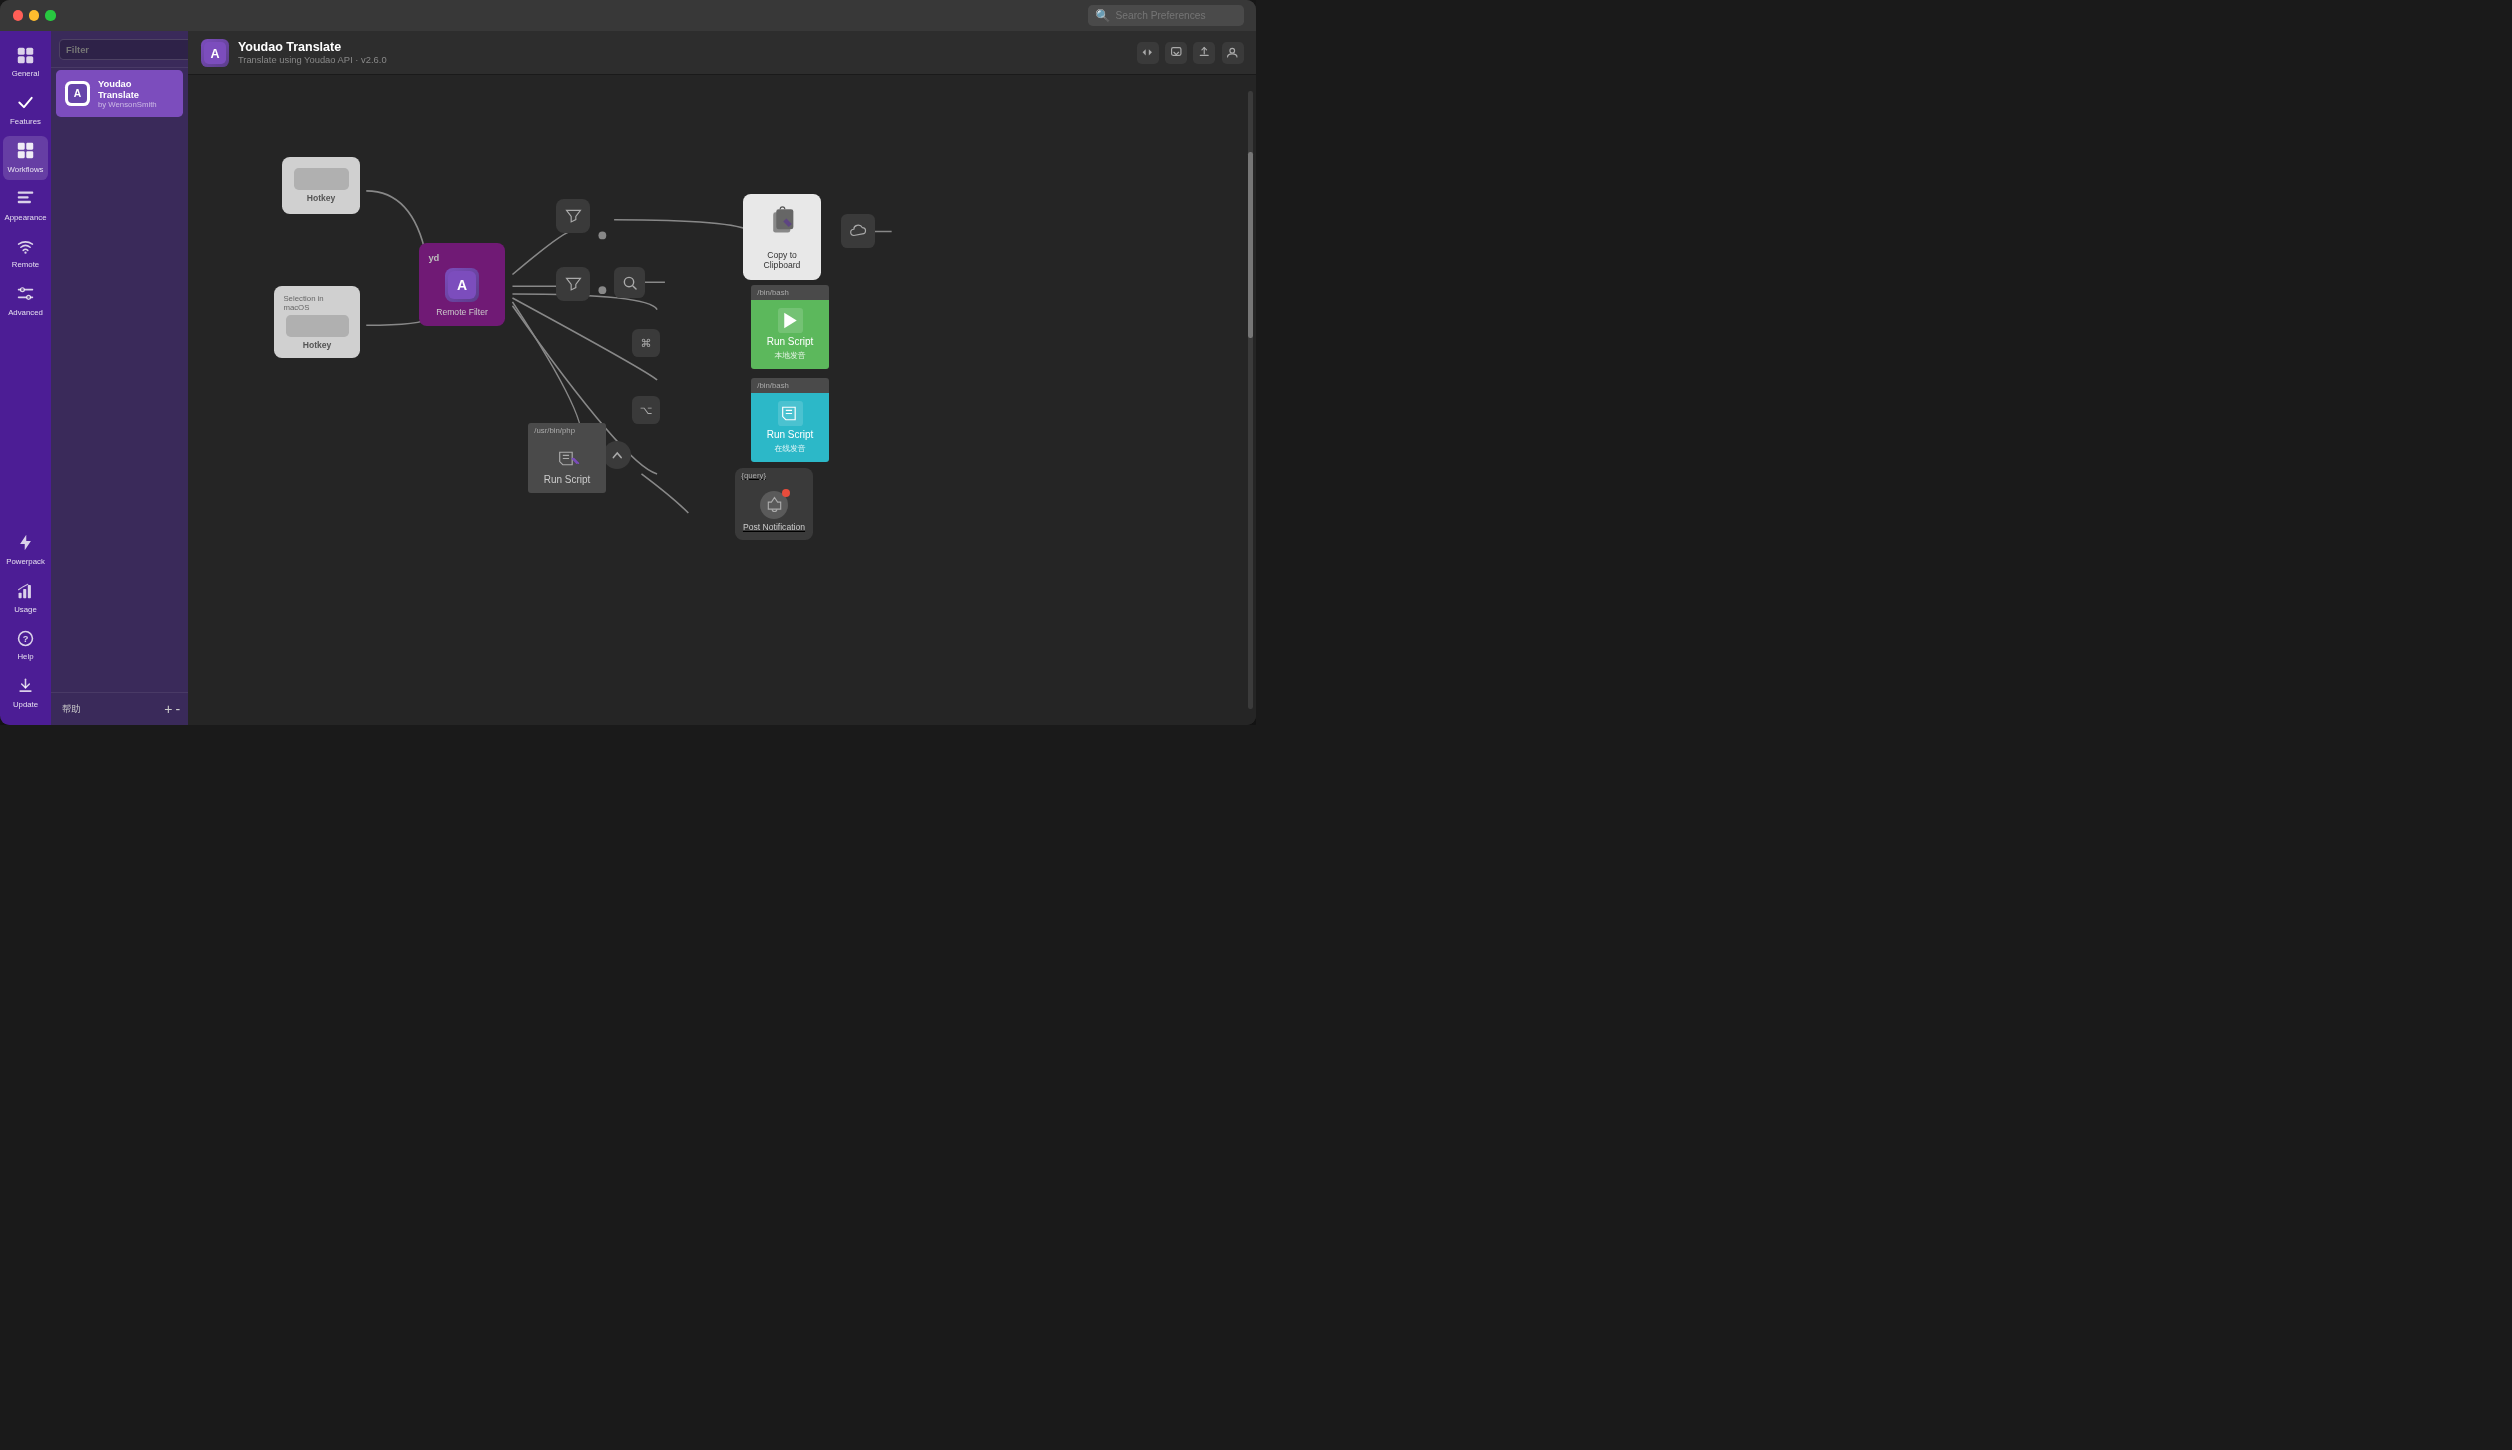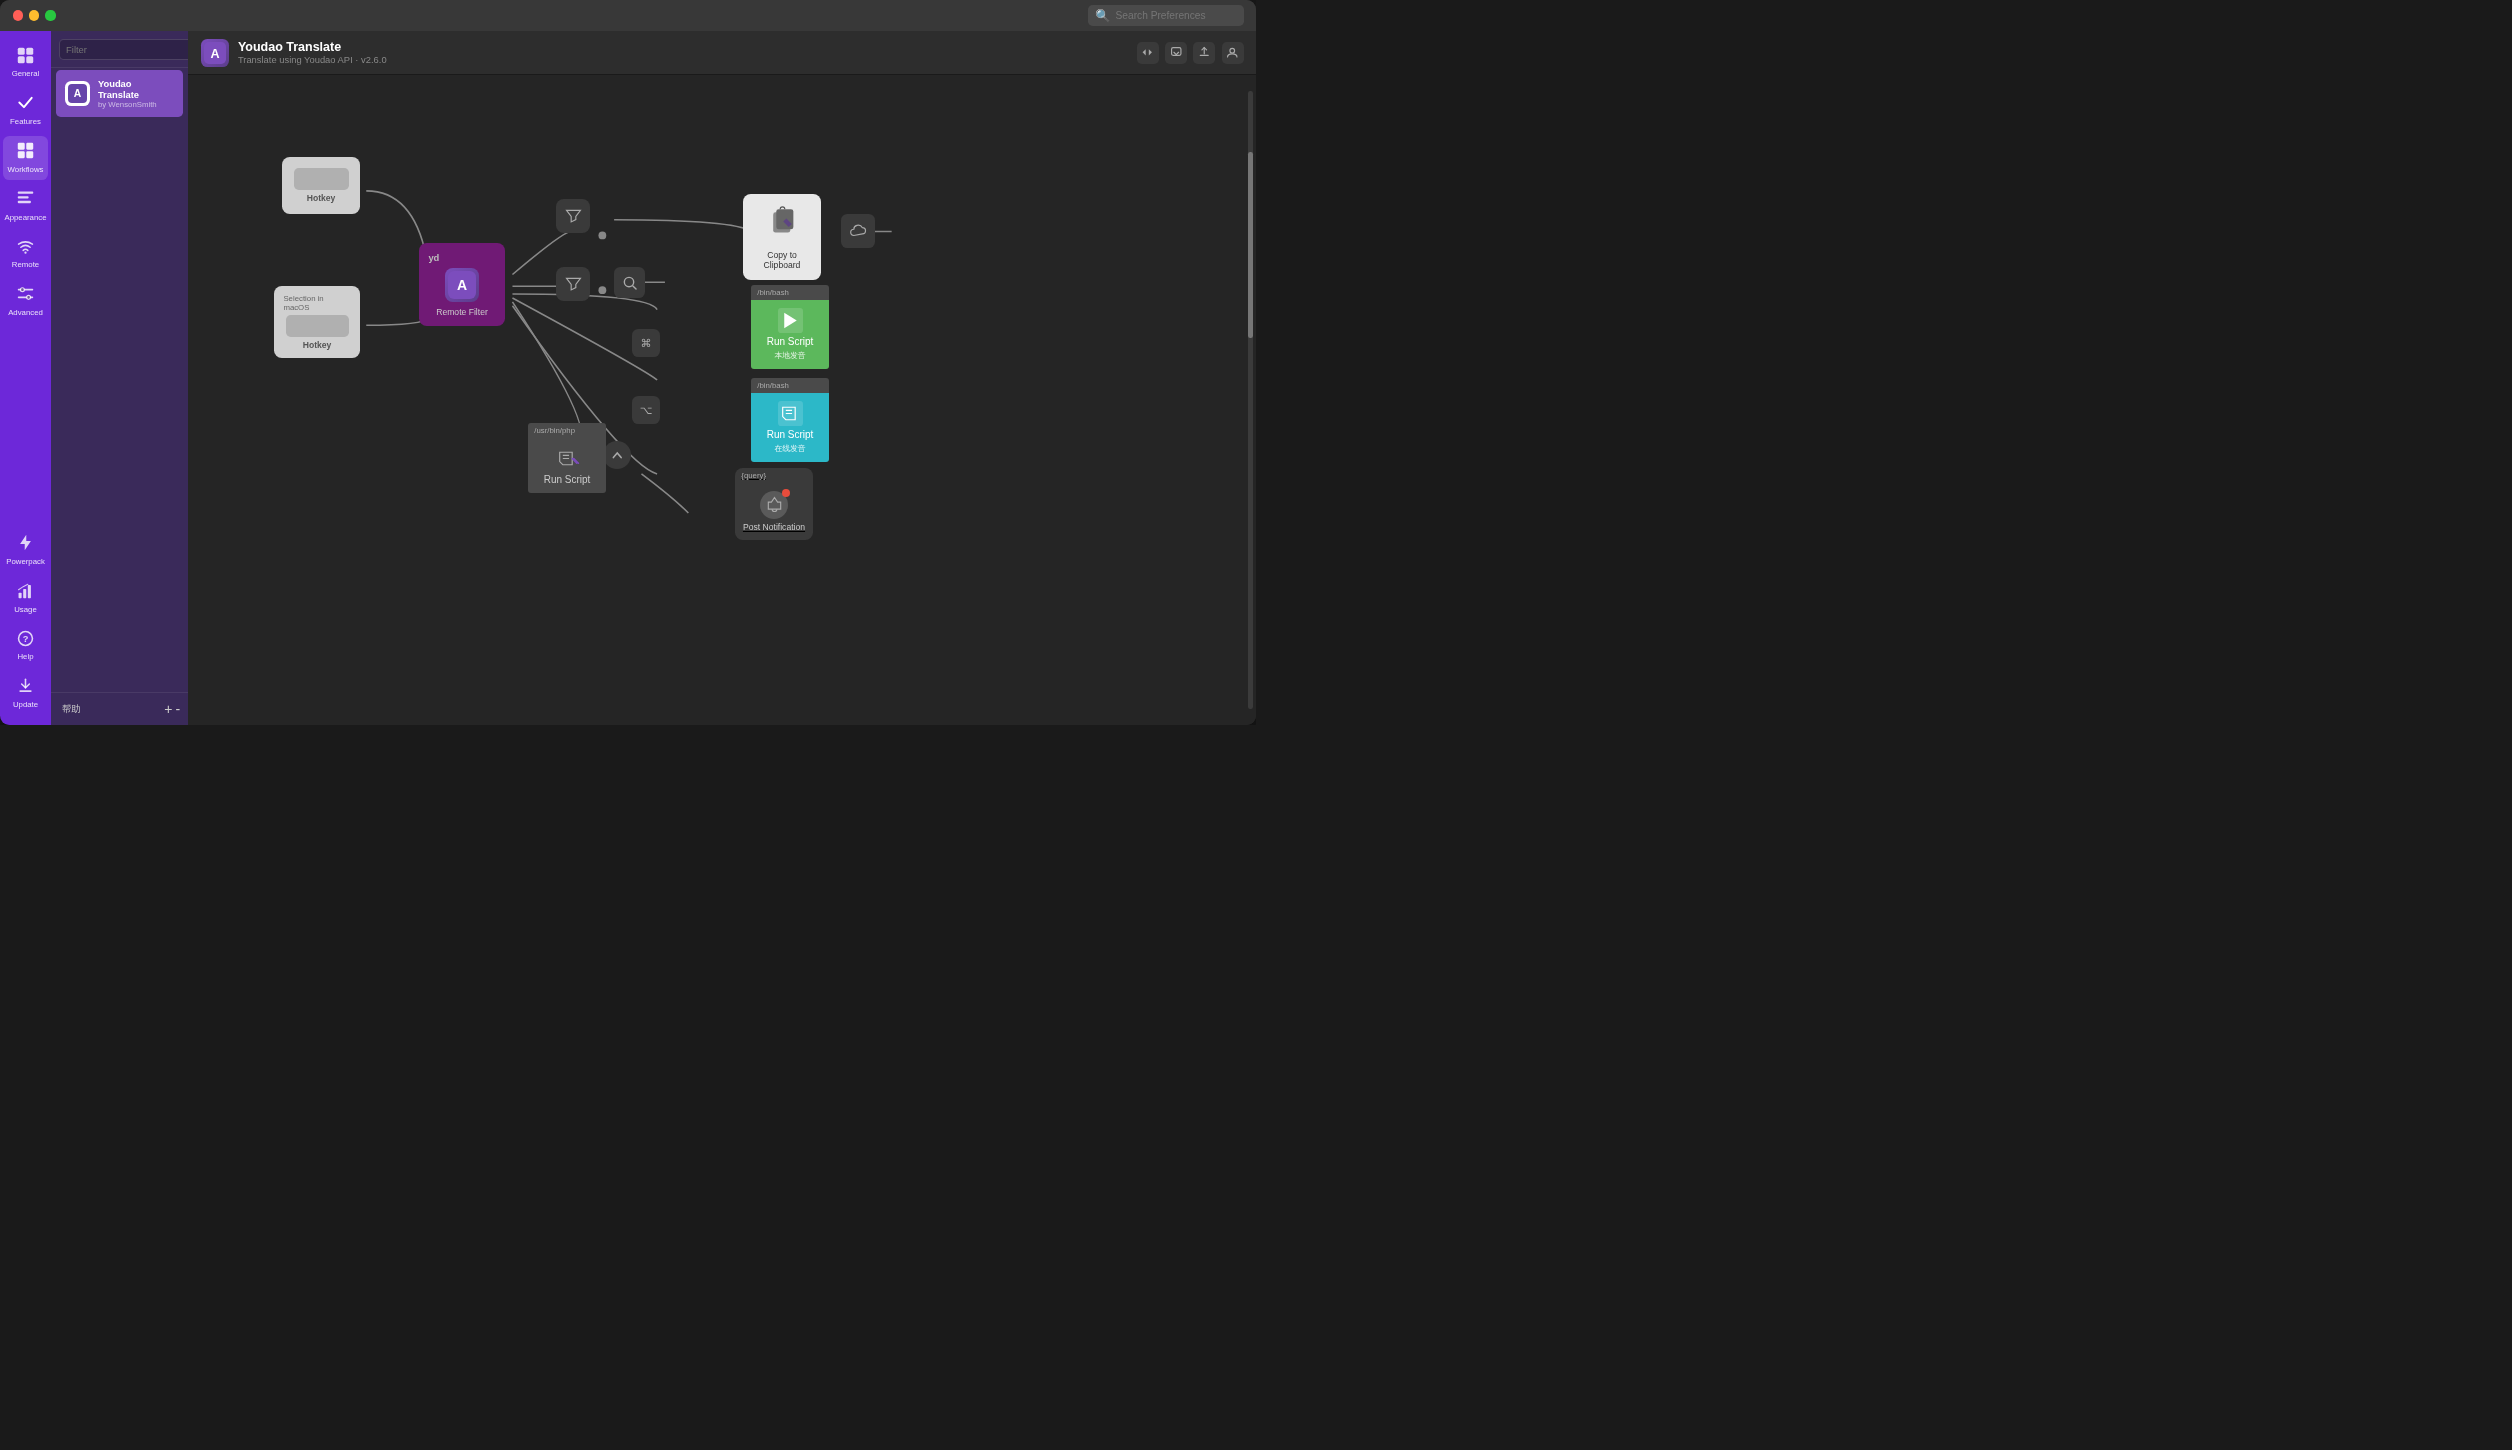--- a/index.html
+++ b/index.html
@@ -63,21 +63,21 @@
     }
     
     .main {
       display: flex;
       flex: 1;
       overflow: hidden;
     }
     
     .sidebar-left {
       width: 51px;
-      background: #6d28d9;
+      background: #4c1d95;
       display: flex;
       flex-direction: column;
       align-items: center;
       padding: 9.4px 0;
       gap: 3.1px;
     }
     .sidebar-item {
       display: flex;
       flex-direction: column;
       align-items: center;
@@ -117,20 +117,21 @@
     }
     .filter-bar input {
       flex: 1;
       background: #2e2248;
       border: 0.8px solid rgba(255,255,255,0.15);
       border-radius: 4.7px;
       padding: 3.9px 6.3px;
       color: #ccc;
       font-size: 9.4px;
       outline: none;
+      font-weight: bold;
     }
     .filter-clear {
       color: #aaa;
       font-size: 11px;
       cursor: pointer;
     }
     .extension-item {
       display: flex;
       align-items: center;
       gap: 7.8px;

